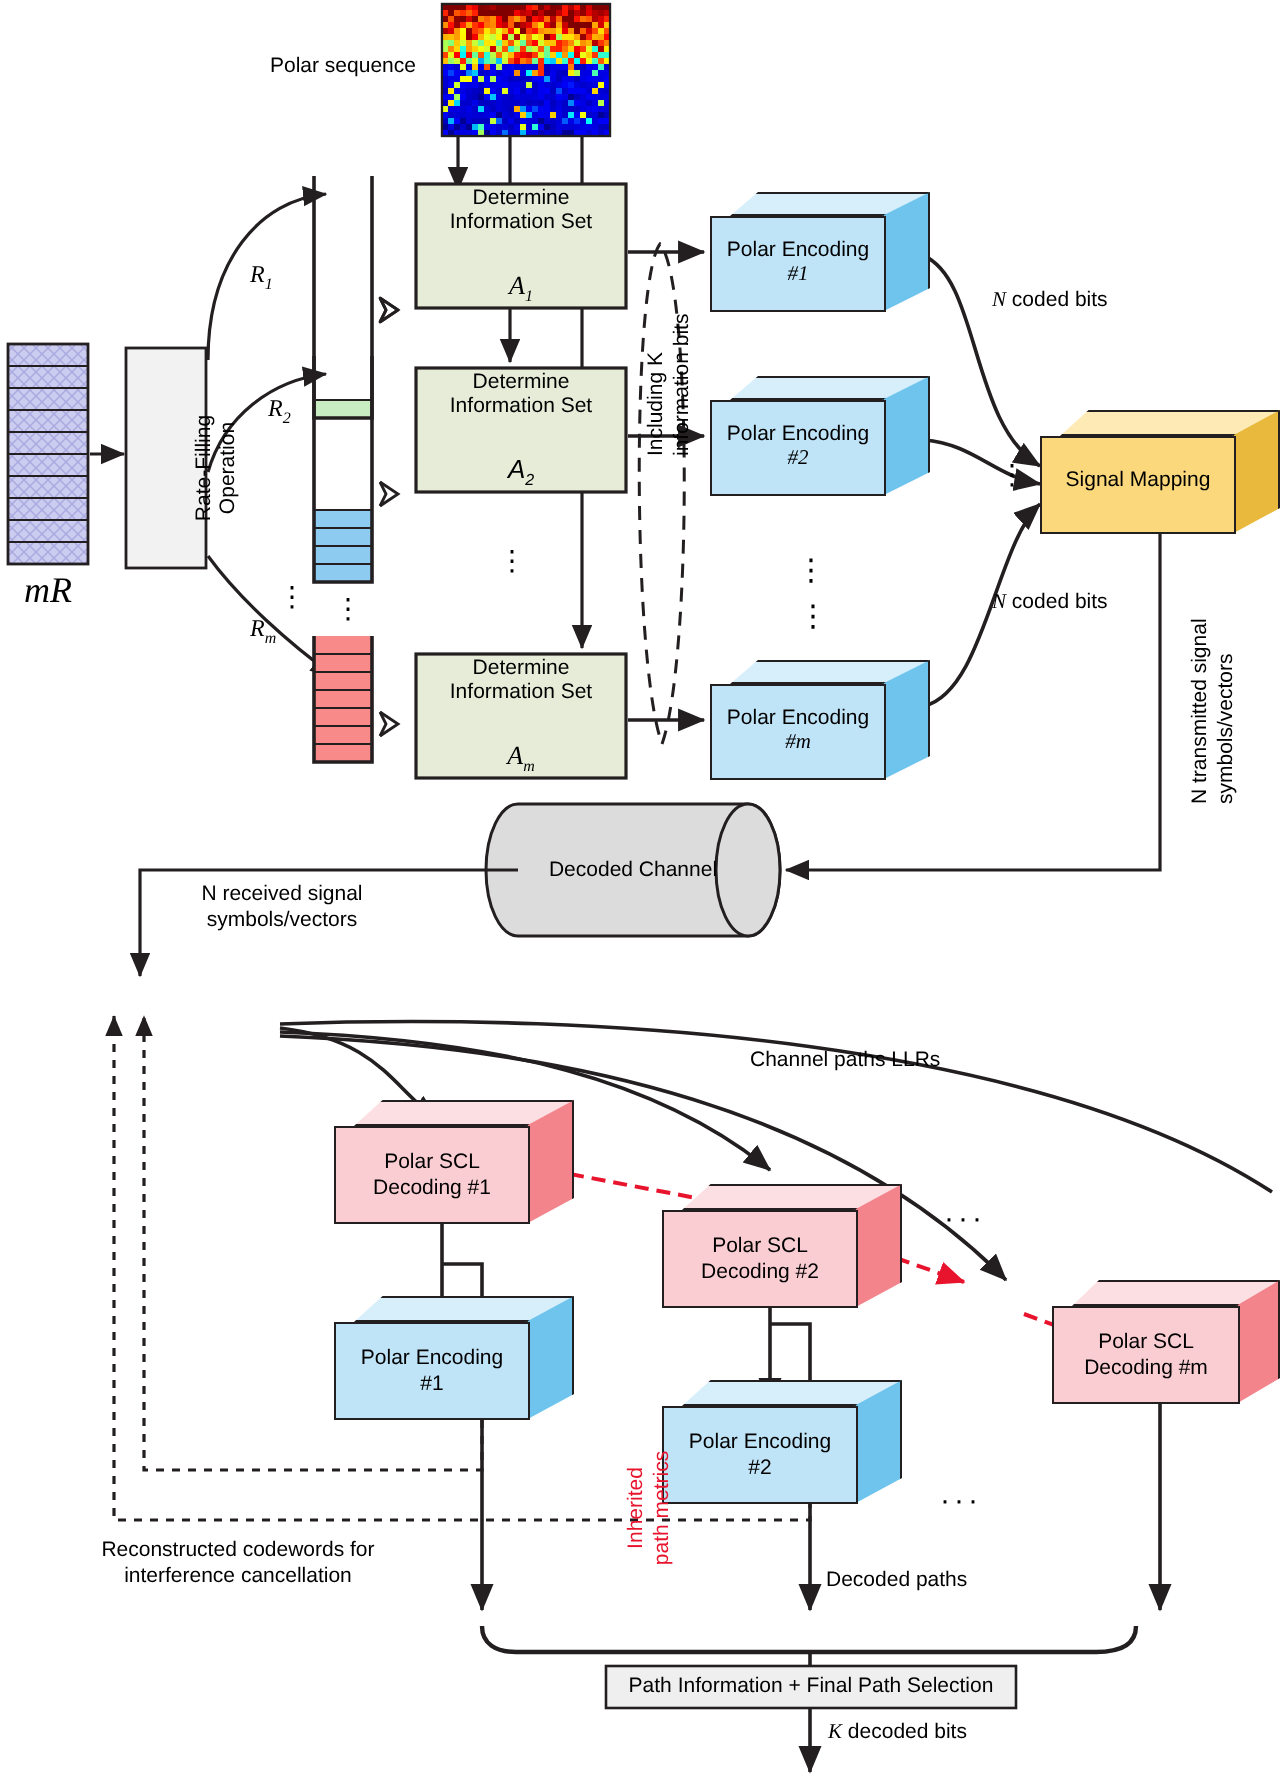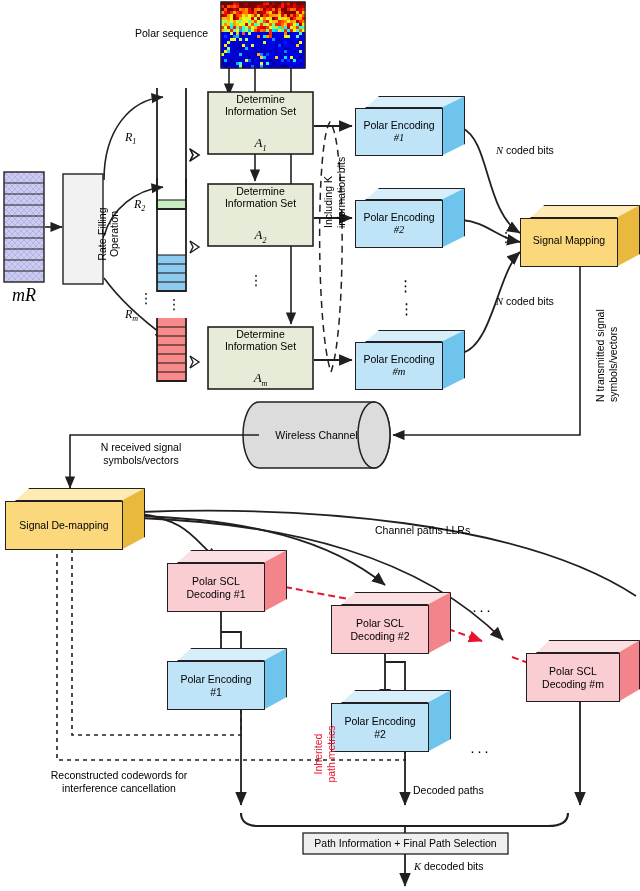--- a/index.html
+++ b/index.html
@@ -822,28 +822,20 @@
 
   <div class="box3d" style="left:520px;top:205px;width:120px;height:62px;">
     <div class="face" style="left:10px;top:0;width:110px;height:13px;background:#fdeab4;
       clip-path:polygon(0% 100%,13% 0%,100% 0%,87% 100%);"></div>
     <div class="face" style="left:96px;top:0px;width:24px;height:62px;background:#e8b93c;
       clip-path:polygon(0% 21%,100% 0%,100% 79%,0% 100%);"></div>
     <div class="face" style="left:0;top:13px;width:98px;height:49px;background:#fbd87c;"></div>
     <div class="txt" style="left:0;top:13px;width:98px;height:44px;">Signal Mapping</div>
   </div>
 
-  <div class="box3d" style="left:5px;top:488px;width:140px;height:62px;">
-    <div class="face" style="left:10px;top:0;width:130px;height:13px;background:#fdeab4;
-      clip-path:polygon(0% 100%,11% 0%,100% 0%,89% 100%);"></div>
-    <div class="face" style="left:116px;top:0px;width:24px;height:62px;background:#e8b93c;
-      clip-path:polygon(0% 21%,100% 0%,100% 79%,0% 100%);"></div>
-    <div class="face" style="left:0;top:13px;width:118px;height:49px;background:#fbd87c;"></div>
-    <div class="txt" style="left:0;top:13px;width:118px;height:49px;">Signal De-mapping</div>
-  </div>
 
   <div class="box3d" style="left:167px;top:550px;width:120px;height:62px;">
     <div class="face" style="left:10px;top:0;width:110px;height:13px;background:#fbdfe2;
       clip-path:polygon(0% 100%,13% 0%,100% 0%,87% 100%);"></div>
     <div class="face" style="left:96px;top:0px;width:24px;height:62px;background:#f4848c;
       clip-path:polygon(0% 21%,100% 0%,100% 79%,0% 100%);"></div>
     <div class="face" style="left:0;top:13px;width:98px;height:49px;background:#f9cdd2;"></div>
     <div class="txt" style="left:0;top:13px;width:98px;height:49px;flex-direction:column;">
       <span>Polar SCL</span>
       <span>Decoding #1</span>
@@ -917,21 +909,21 @@
 
   <div class="txt" style="left:208px;top:94px;width:105px;height:58px;flex-direction:column;">
     <span>Determine</span>
     <span>Information Set</span>
     <span style="font-family:'Liberation Serif',serif;font-style:italic;font-size:13px;margin-top:2px;">
       <span>A</span><sub style="font-size:8px">1</sub></span>
   </div>
   <div class="txt" style="left:208px;top:186px;width:105px;height:58px;flex-direction:column;">
     <span>Determine</span>
     <span>Information Set</span>
-    <span style="font-family:Liberation Serif, serif;font-style:italic;font-size:13px;margin-top:2px;">
+    <span style="font-family:Liberation Sans, sans-serif;font-style:italic;font-size:13px;margin-top:2px;">
       <span>A</span><sub style="font-size:8px">2</sub></span>
   </div>
   <div class="txt" style="left:208px;top:329px;width:105px;height:58px;flex-direction:column;">
     <span>Determine</span>
     <span>Information Set</span>
     <span style="font-family:'Liberation Serif',serif;font-style:italic;font-size:13px;margin-top:2px;">
       <span>A</span><sub style="font-size:8px">m</sub></span>
   </div>
 
   <div class="lbl" style="left:249px;top:272px;font-size:14px;">⋮</div>
@@ -942,21 +934,21 @@
   <div class="lbl" style="left:398px;top:277px;font-size:15px;">⋮</div>
   <div class="lbl" style="left:399px;top:300px;font-size:15px;">⋮</div>
 
   <div class="lbl" style="left:496px;top:144px;"><span class="mathit">N</span> coded bits</div>
   <div class="lbl" style="left:496px;top:295px;"><span class="mathit">N</span> coded bits</div>
   <div class="lbl" style="left:499px;top:229px;font-size:14px;">⋮</div>
 
   <div class="lbl vert" style="left:594px;top:272px;transform:rotate(-90deg) translate(-100%,0);width:130px;line-height:1.2;"><span style="white-space:pre-line;">N transmitted signal
 symbols/vectors</span></div>
 
-  <div class="txt" style="left:259px;top:402px;width:115px;height:66px;">Wireless Channel</div>
+  <div class="txt" style="left:259px;top:402px;width:115px;height:66px;">Decoded Channel</div>
 
   <div class="lbl c" style="left:76px;top:441px;width:130px;line-height:1.25;"><span style="white-space:pre-line;">N received signal
 symbols/vectors</span></div>
 
   <div class="lbl" style="left:375px;top:524px;">Channel paths LLRs</div>
 
   <div class="lbl c vert" style="left:312px;top:704px;transform:rotate(-90deg) translate(-100%,0);width:100px;color:#e8142d;line-height:1.2;"><span style="white-space:pre-line;">Inherited
 path metrics</span></div>
 
   <div class="lbl" style="left:472px;top:601px;font-size:15px;letter-spacing:2px;">···</div>

